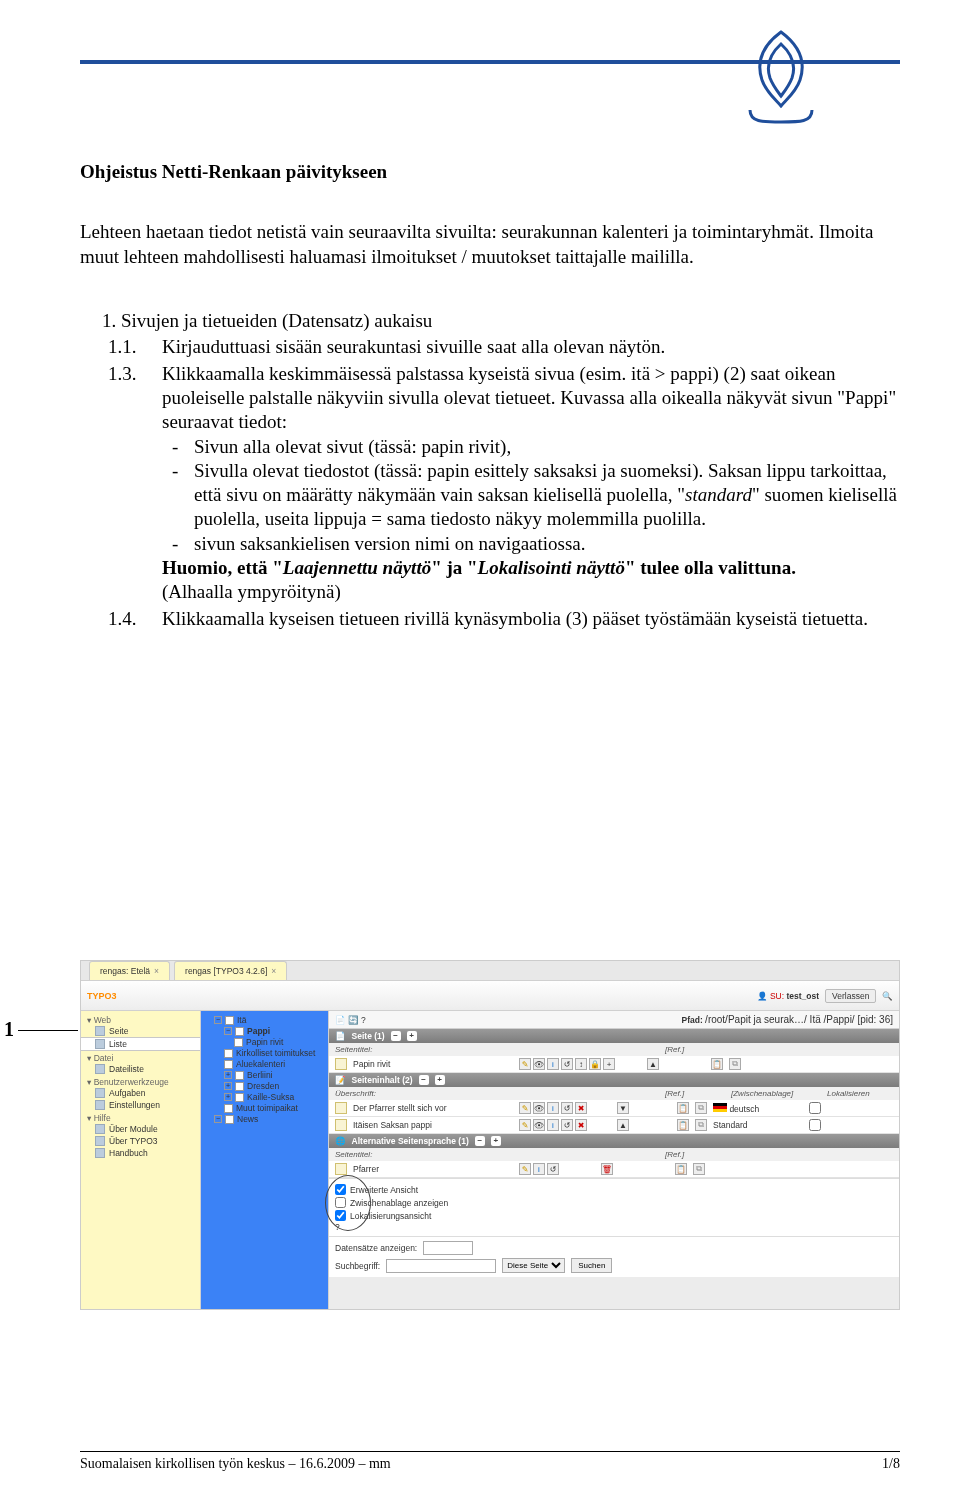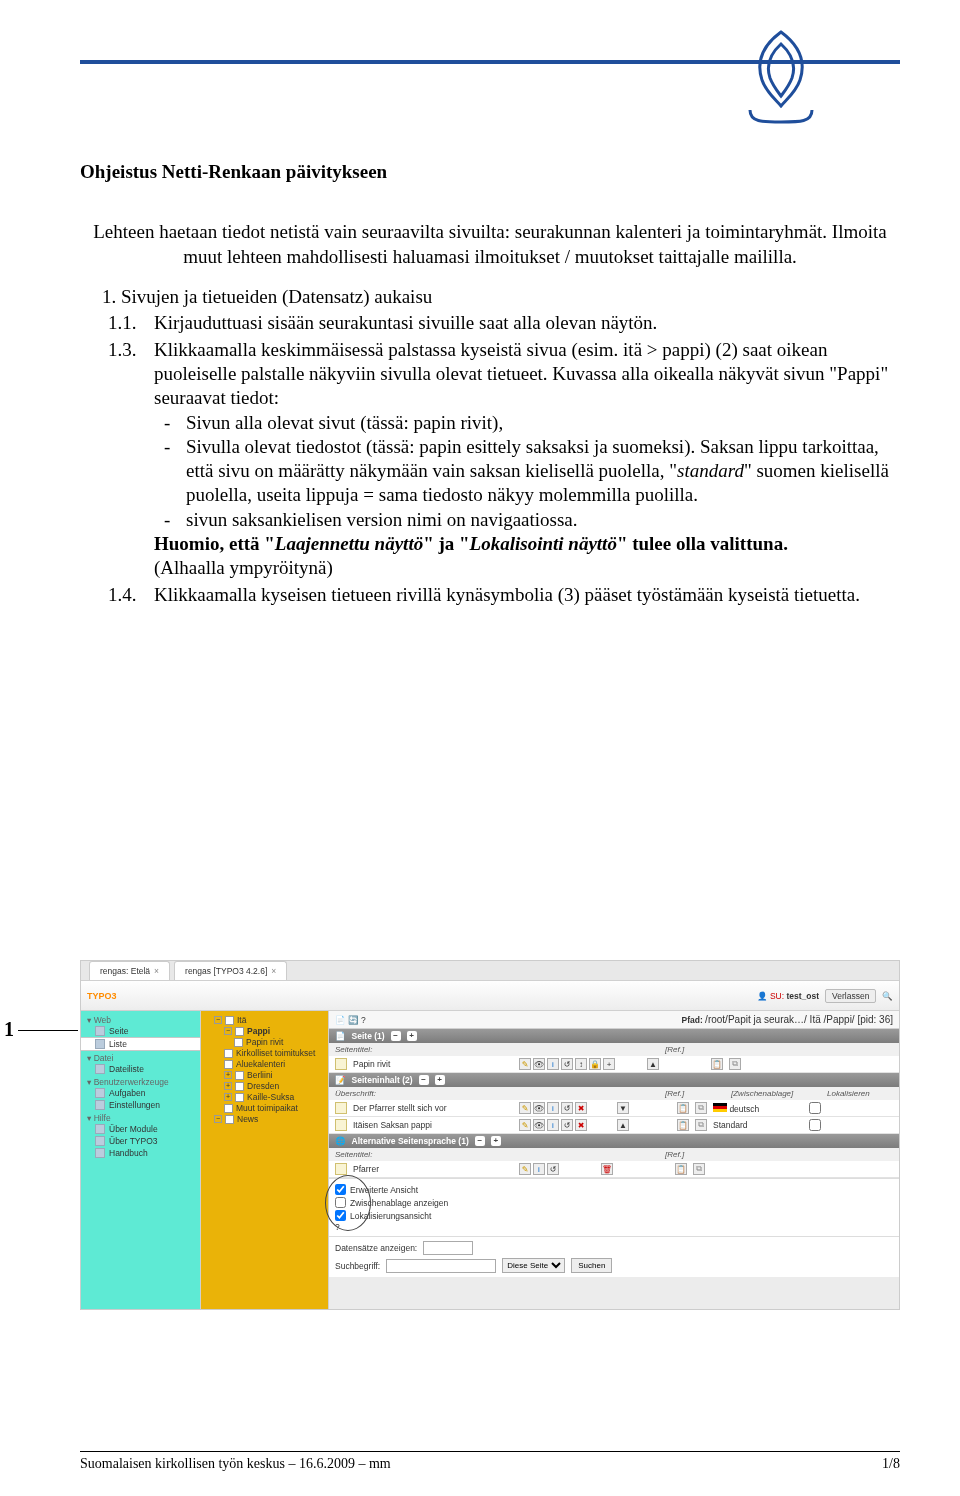--- a/index.html
+++ b/index.html
@@ -29,24 +29,24 @@
   .logo-wrap svg { width: 100%; height: 100%; }
   .content {
     position: absolute;
     top: 160px;
     left: 80px;
     right: 60px;
     font-size: 19px;
     line-height: 1.28;
   }
   .doc-title { font-weight: bold; margin-bottom: 36px; }
-  .intro { margin-bottom: 16px; text-align: center; }
+  .intro { margin-bottom: 40px; }
   .section-head { margin: 2px 0 2px 22px; }
   .ol1 { list-style: none; padding-left: 46px; }
-  .ol1 > li { position: relative; padding-left: 28px; margin-bottom: 2px; }
+  .ol1 > li { position: relative; padding-left: 36px; margin-bottom: 2px; }
   .ol1 > li .num { position: absolute; left: -18px; }
   .ul2 { list-style: none; padding-left: 32px; }
   .ul2 > li { position: relative; padding-left: 0; }
   .ul2 > li .dash { position: absolute; left: -22px; }
   .standout { display: inline; }
   .italic { font-style: italic; }
   .bold { font-weight: bold; }
   .annot-1 {
     position: absolute;
     top: 1018px;
@@ -103,21 +103,21 @@
   .ss-tabs {
     height: 20px;
     background: #e8e8e8;
     display: flex;
     align-items: center;
     padding-left: 8px;
     gap: 4px;
     border-bottom: 1px solid #d0d0d0;
   }
   .ss-tab {
-    background: #ffffff;
+    background: #fef9c3;
     border: 1px solid #ccc;
     border-bottom: none;
     padding: 4px 10px;
     border-radius: 3px 3px 0 0;
     font-size: 8.5px;
     display: flex; align-items: center; gap: 4px;
   }
   .ss-tab .x { color: #888; }
   .ss-titlebar {
     height: 30px;
@@ -128,31 +128,31 @@
     padding: 0 6px;
     justify-content: space-between;
   }
   .ss-titlebar .brand { color: #ff8c00; font-weight: bold; font-size: 9px; }
   .ss-titlebar .right { display: flex; gap: 6px; align-items: center; font-size: 8.5px; }
   .ss-titlebar .su { color: #c00; }
   .ss-titlebar .btn { background: #eee; border: 1px solid #bbb; padding: 1px 6px; border-radius: 2px; }
   .ss-body { display: flex; height: calc(100% - 38px); }
   .ss-left {
     width: 120px;
-    background: #5eead4;
+    background: #fef9c3;
     border-right: 1px solid #d0d0d0;
     padding: 2px 0;
   }
   .ss-left .grp { color: #666; font-size: 8.5px; padding: 2px 6px 0 6px; }
   .ss-left .itm { padding: 1px 16px 1px 14px; display: flex; align-items: center; gap: 4px; font-size: 8.5px; }
   .ss-left .itm.sel { background: #fff; border: 1px solid #c8c8c8; border-left: none; border-right: none; }
   .ss-left .ic { width: 10px; height: 10px; background: #bcd; border: 1px solid #9ab; }
   .ss-tree {
     width: 128px;
-    background: #eab308;
+    background: #3b82f6;
     border-right: 1px solid #d0d0d0;
     padding: 4px 3px;
     font-size: 8.5px;
   }
   .ss-tree .tline { display:flex; align-items:center; gap:3px; padding: 0 0 1px 0; white-space: nowrap; }
   .ss-tree .pm { width:8px; height:8px; border:1px solid #999; text-align:center; line-height:6px; font-size:7px; }
   .ss-tree .pg { width:9px;height:9px;background:#fff;border:1px solid #999; }
   .ss-tree .ind1{padding-left:10px}.ss-tree .ind2{padding-left:20px}.ss-tree .ind3{padding-left:30px}
   .ss-main { flex: 1; background: #ececec; display:flex; flex-direction: column; }
   .ss-toolbar { height: 18px; display:flex; align-items:center; justify-content: space-between; padding: 0 6px; font-size: 8.5px; border-bottom: 1px solid #d0d0d0; background:#f7f7f7; }

